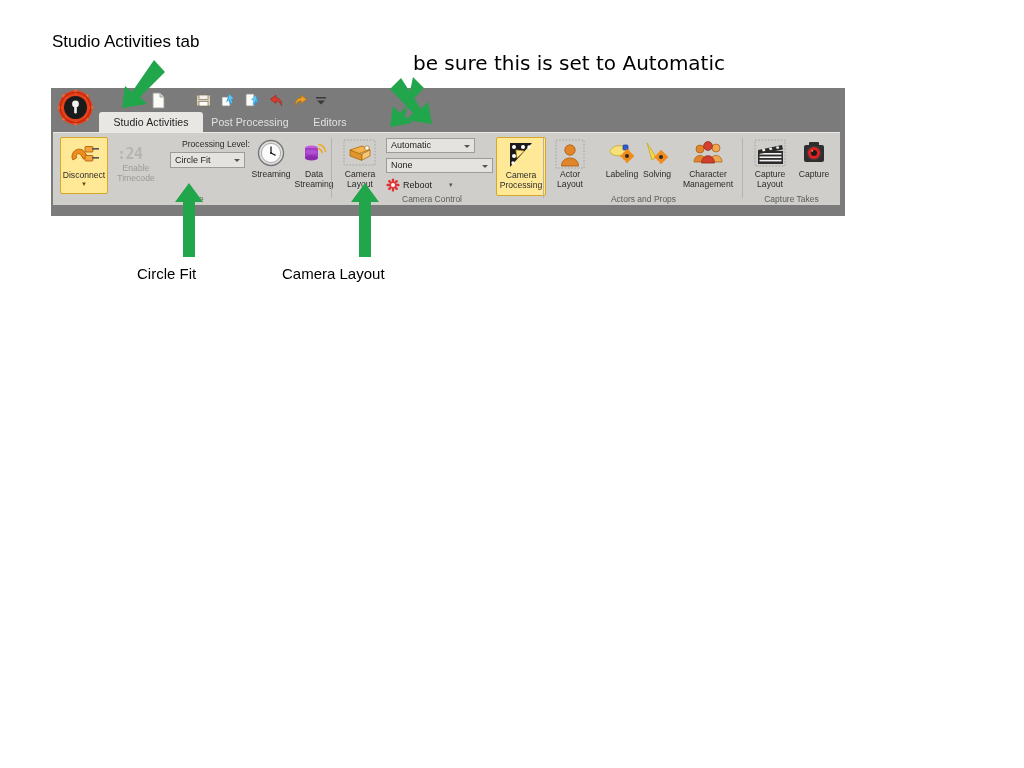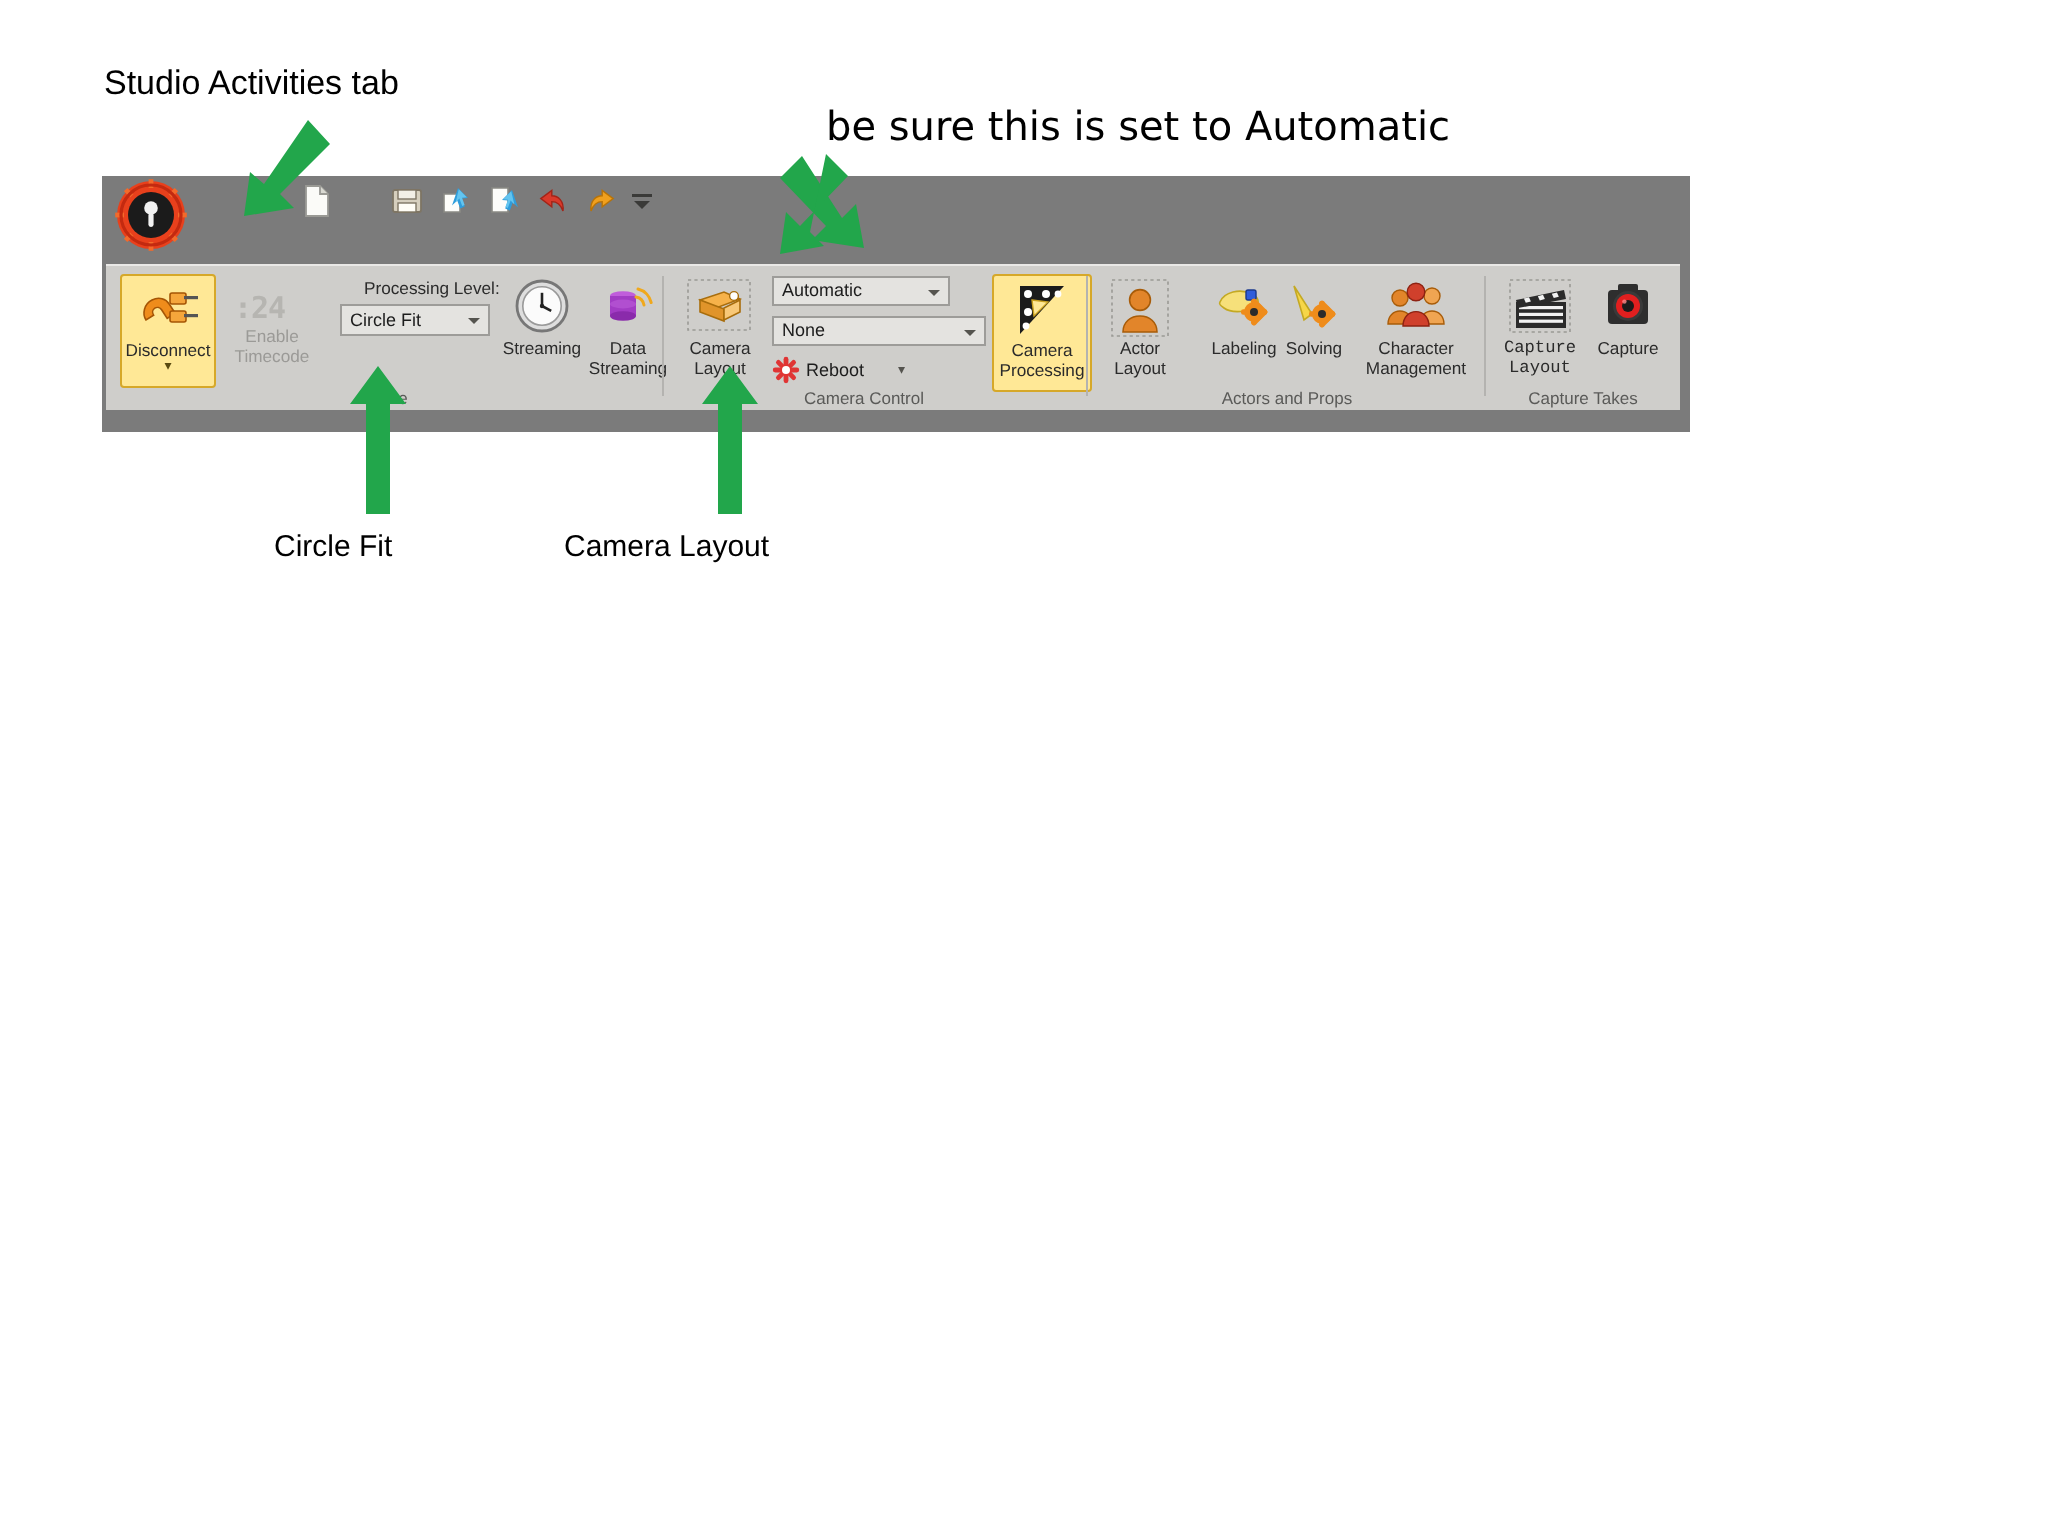--- a/index.html
+++ b/index.html
@@ -155,20 +155,25 @@
     </div>
 
     <div class="qat-icon" style="left:264px;width:12px;">
       <svg width="12" height="17" viewBox="0 0 12 17">
         <rect x="1" y="5" width="10" height="1.5" fill="#3a3a38"></rect>
         <path d="M2 8.5h8l-4 4z" fill="#3a3a38"></path>
       </svg>
     </div>
   </div>
 
+  <div id="tabstrip">
+    <div class="tab active" style="left:48px;width:90px;">Studio Activities</div>
+    <div class="tab" style="left:146px;width:92px;">Post Processing</div>
+    <div class="tab" style="left:246px;width:52px;">Editors</div>
+  </div>
 
   <div id="body">
 
     <div class="group" style="left:0;width:279px;">
 
       <div class="bigbtn sel" style="left:7px;top:4px;height:53px;padding-top:2px;">
         <span class="ico">
           <svg width="34" height="30" viewBox="0 0 34 30">
             <path d="M6 20c-2-3-1-8 3-10 3.5-1.8 7-0.6 8.6 2l3 4.6-4 2.6-2.8-4.3c-.8-1.2-2.3-1.5-3.4-.8-1.2.8-1.4 2.3-.6 3.5z" fill="#ef8c1b" stroke="#a55505" stroke-width="0.8"></path>
             <rect x="18" y="6.5" width="8" height="5.5" rx="1" fill="#f5a63b" stroke="#a55505" stroke-width="0.8"></rect>
@@ -350,21 +355,21 @@
         </span>
         <span class="lbl">Character Management</span>
       </div>
 
       <div class="group-title">Actors and Props</div>
       <div class="group-sep" style="left:198px;"></div>
     </div>
 
     <div class="group" style="left:690px;width:97px;">
 
-      <div class="bigbtn" style="left:5px;top:6px;width:44px;font-family:Liberation Mono, monospace;">
+      <div class="bigbtn" style="left:5px;top:6px;width:44px;">
         <span class="ico">
           <svg width="32" height="28" viewBox="0 0 32 28">
             <g stroke="#9a9a95" stroke-width="0.8" fill="none" stroke-dasharray="1.6 1.6">
               <rect x="1" y="1" width="30" height="26"></rect>
             </g>
             <rect x="4" y="12" width="25" height="13" fill="#2b2b2b"></rect>
             <g fill="#f2f2f2">
               <rect x="5.5" y="14" width="22" height="1.6"></rect>
               <rect x="5.5" y="17.4" width="22" height="1.6"></rect>
               <rect x="5.5" y="20.8" width="22" height="1.6"></rect>

